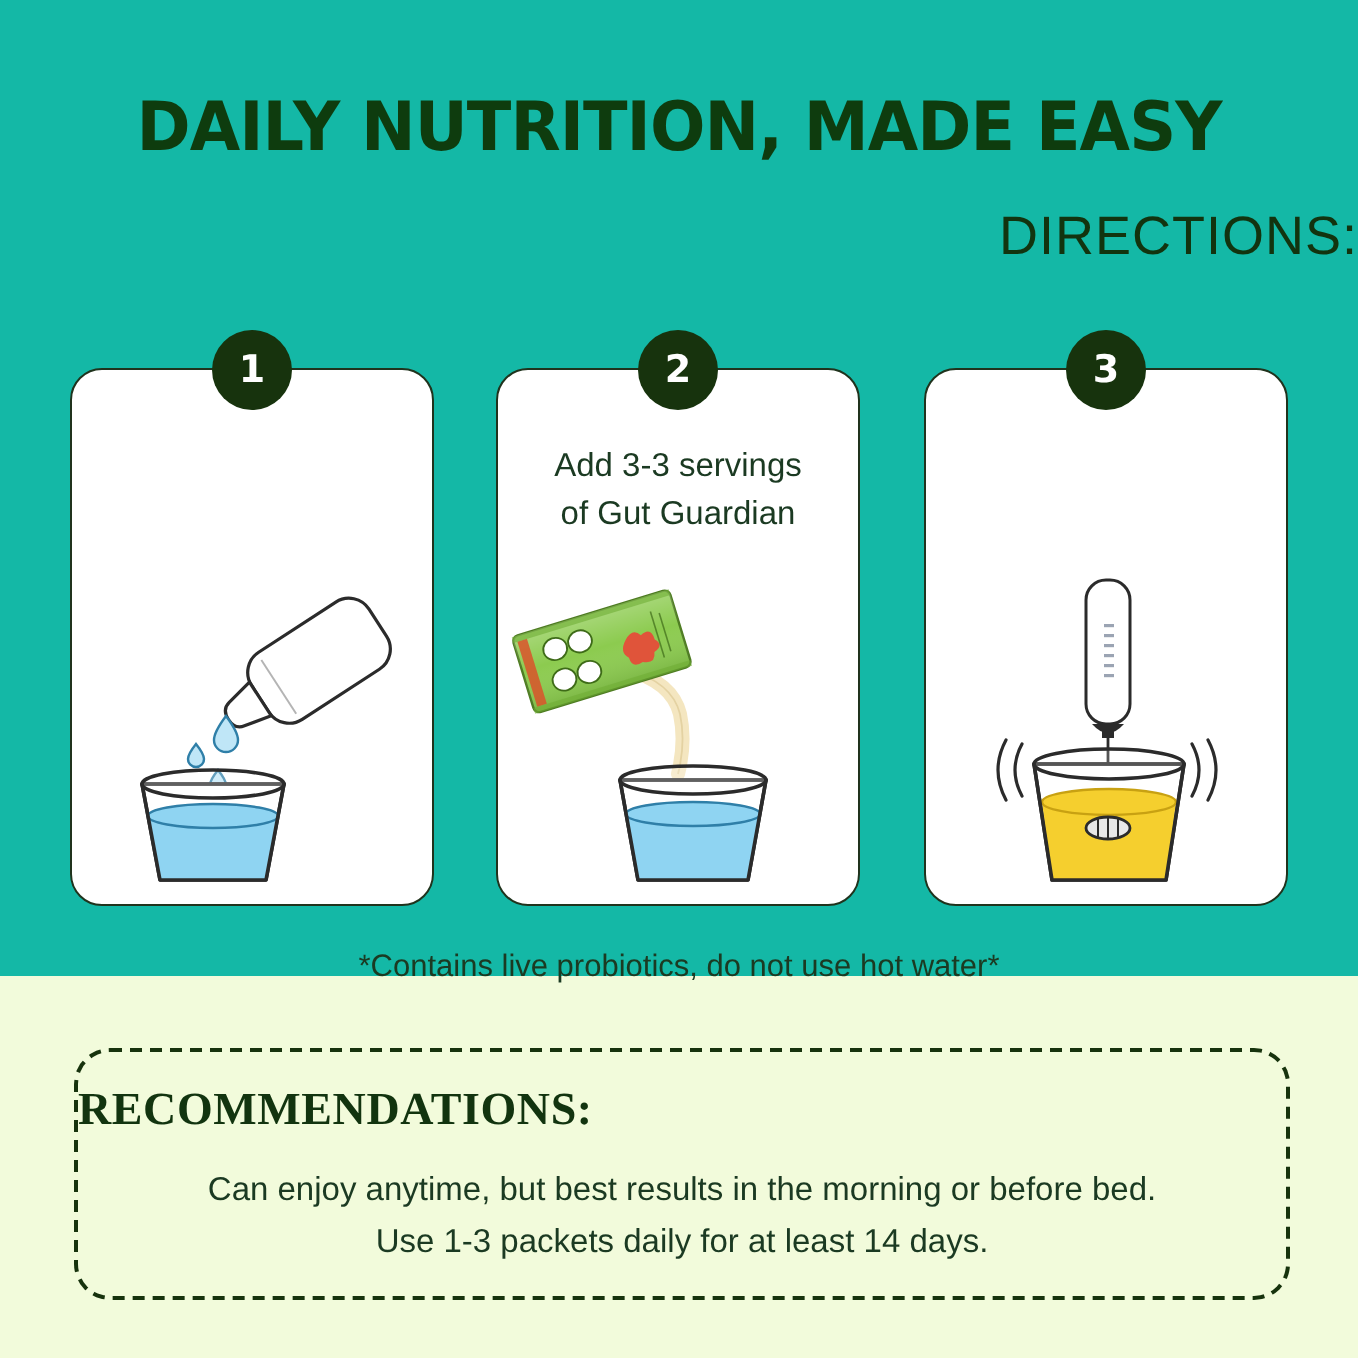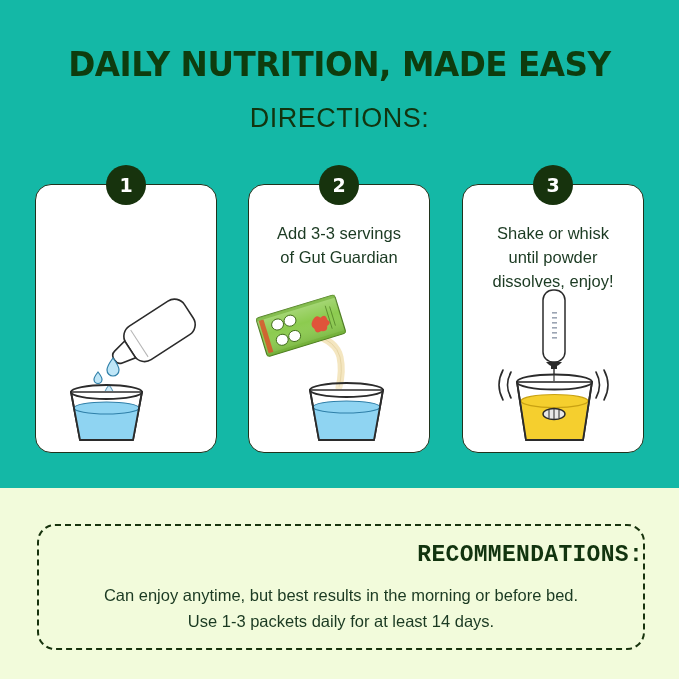--- a/index.html
+++ b/index.html
@@ -36,21 +36,21 @@
     letter-spacing: -0.5px;
     color: #0e3c0e;
     white-space: nowrap;
     transform: scaleX(0.96);
   }
   .sub-title {
     position: absolute;
     top: 103px;
     left: 0;
     width: 679px;
-    text-align: center;
+    text-align: right;
     font-family: "Liberation Sans", sans-serif;
     font-weight: 400;
     font-size: 27px;
     letter-spacing: 0.5px;
     color: #12340f;
   }
 
   
   .cards {
     position: absolute;
@@ -137,22 +137,22 @@
     height: 126px;
     border: 2px dashed #17330d;
     border-radius: 18px;
     box-sizing: border-box;
   }
   .reco-title {
     position: absolute;
     top: 16px;
     left: 0;
     width: 100%;
-    text-align: right;
-    font-family: Liberation Mono, monospace;
+    text-align: left;
+    font-family: Liberation Serif, serif;
     font-weight: 700;
     font-size: 23px;
     letter-spacing: 0.3px;
     color: #12340f;
   }
   .reco-body {
     position: absolute;
     top: 56px;
     left: 0;
     width: 100%;
@@ -237,23 +237,20 @@
           <path d="M61 119 L67 152 L122 152 L128 119 Z" fill="#8fd4f2" stroke="none"></path>
           <ellipse cx="94.5" cy="119" rx="33.5" ry="6" fill="#8fd4f2" stroke="#2f7fa8" stroke-width="1.2"></ellipse>
           <path d="M58 102 L67 152 L122 152 L131 102 Z" fill="none" stroke="#2b2b2b" stroke-width="1.8" stroke-linejoin="round"></path>
           <ellipse cx="94.5" cy="102" rx="36.5" ry="7" fill="#ffffff" fill-opacity="0.25" stroke="#2b2b2b" stroke-width="1.8"></ellipse>
         </svg>
       </div>
     </div>
 
     <div class="card card-3">
       <div class="badge">3</div>
-      <div class="card-text">Shake or whisk
-until powder
-dissolves, enjoy!</div>
       <div class="card-art">
         <svg width="175" height="158" viewBox="0 0 175 158">
 
           <path d="M45 84 q-7 13 0 26" fill="none" stroke="#2b2b2b" stroke-width="1.6" stroke-linecap="round"></path>
           <path d="M37 82 q-8 15 0 30" fill="none" stroke="#2b2b2b" stroke-width="1.6" stroke-linecap="round"></path>
 
           <path d="M130 84 q7 13 0 26" fill="none" stroke="#2b2b2b" stroke-width="1.6" stroke-linecap="round"></path>
           <path d="M138 82 q8 15 0 30" fill="none" stroke="#2b2b2b" stroke-width="1.6" stroke-linecap="round"></path>
 
           <rect x="77" y="2" width="22" height="72" rx="10" fill="#ffffff" stroke="#2b2b2b" stroke-width="1.5"></rect>
@@ -280,20 +277,21 @@
           <ellipse cx="88" cy="126" rx="11" ry="5.5" fill="#e8e8e8" stroke="#2b2b2b" stroke-width="1.4"></ellipse>
           <line x1="83" y1="121.5" x2="83" y2="130.5" stroke="#2b2b2b" stroke-width="1"></line>
           <line x1="88" y1="120.7" x2="88" y2="131.3" stroke="#2b2b2b" stroke-width="1"></line>
           <line x1="93" y1="121.5" x2="93" y2="130.5" stroke="#2b2b2b" stroke-width="1"></line>
         </svg>
       </div>
     </div>
 
   </div>
 
+  <div class="footnote">*Contains live probiotics, do not use hot water*</div>
 
   <div class="reco-box">
     <div class="reco-title">RECOMMENDATIONS:</div>
     <div class="reco-body">Can enjoy anytime, but best results in the morning or before bed.
 Use 1-3 packets daily for at least 14 days.</div>
   </div>
 
 </div>
 
 </body></html>

